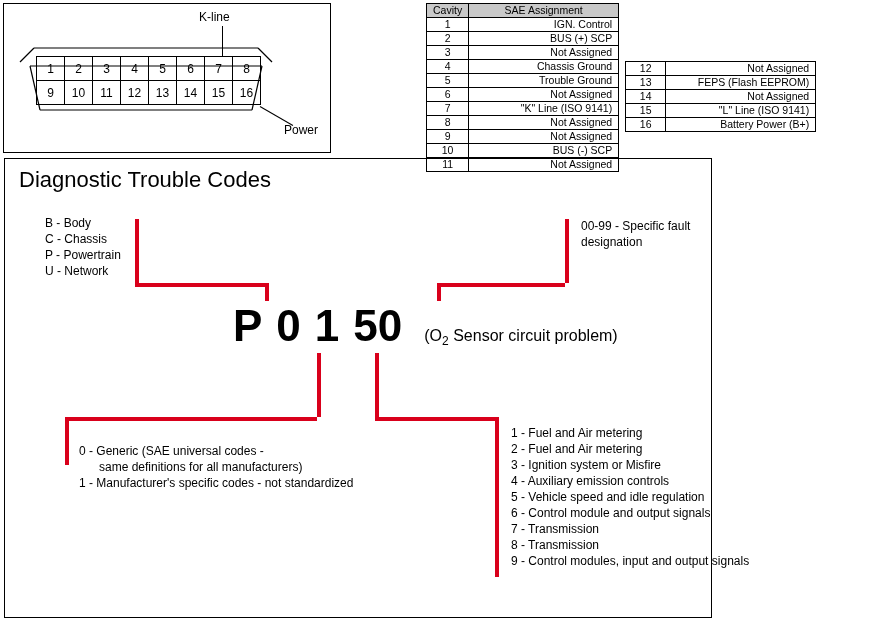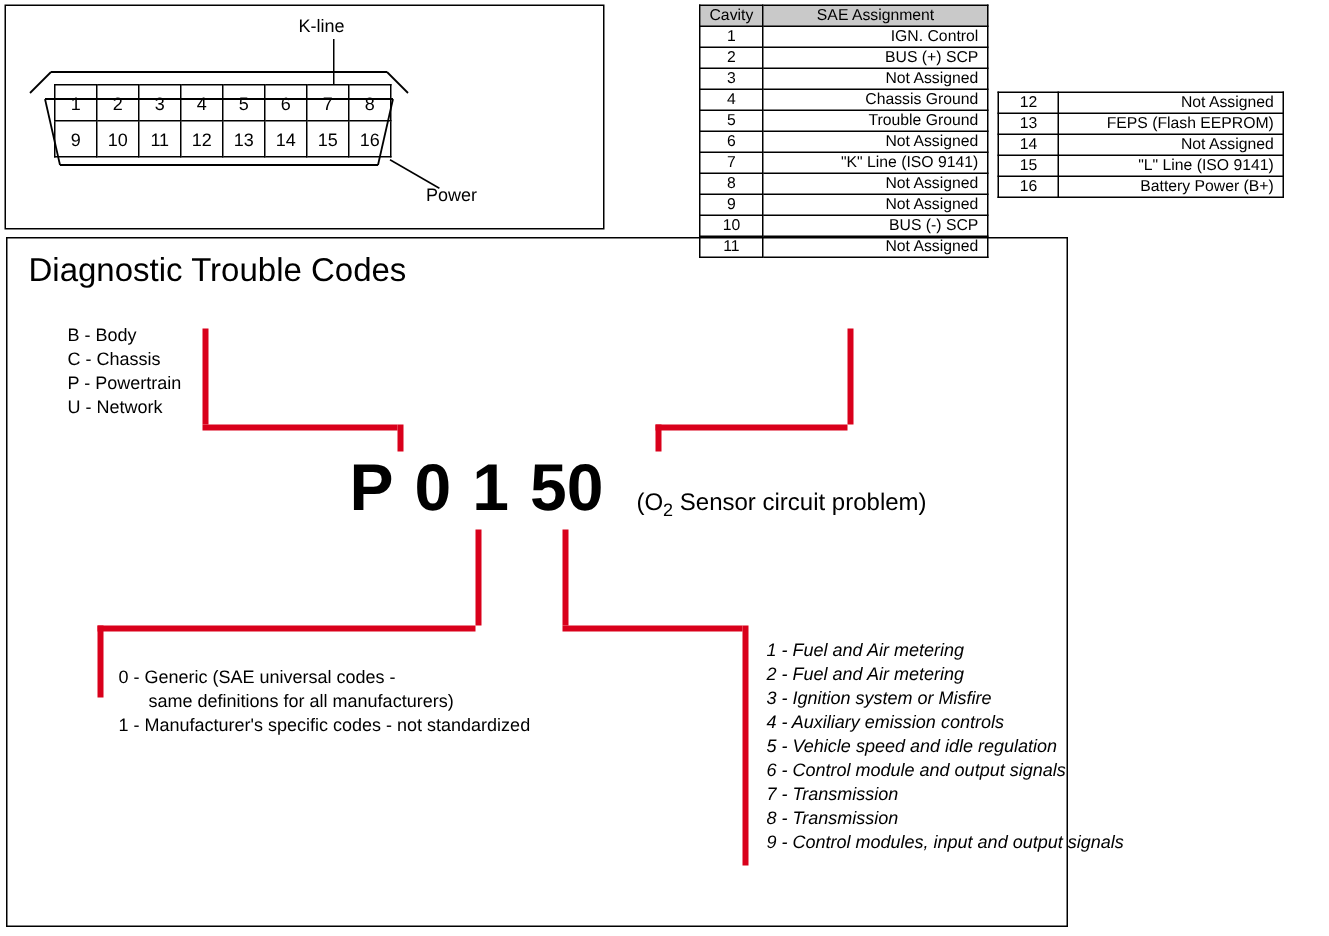--- a/index.html
+++ b/index.html
@@ -12,21 +12,21 @@
     width: 886px;
     height: 624px;
     position: relative;
   }
   .top-section {
     display: flex;
     align-items: flex-start;
   }
   .connector-box {
     border: 1.5px solid #000;
-    width: 400px;
+    width: 328px;
     height: 150px;
     position: relative;
     margin: 3px;
   }
   .connector-shape {
     position: absolute;
     left: 32px;
     top: 52px;
   }
   .conn-table {
@@ -42,21 +42,21 @@
   .kline-label { position: absolute; left: 195px; top: 6px; font-size: 12px; }
   .kline-line  { position: absolute; left: 218px; top: 22px; width: 1px; height: 30px; background:#000; }
   .power-label { position: absolute; left: 280px; top: 119px; font-size: 12px; }
   .power-line  { position: absolute; left: 256px; top: 102px; width: 38px; height: 1px; background:#000; transform: rotate(30deg); transform-origin: left; }
   .trapezoid-lines { position:absolute; pointer-events:none; }
   .trapezoid-lines line { stroke:#000; stroke-width:1.2; }
 
   .sae-tables {
     display: flex;
     align-items: flex-start;
-    margin-left: 60px;
+    margin-left: 92px;
     margin-top: 3px;
   }
   table.sae {
     border-collapse: collapse;
     font-size: 10.5px;
   }
   table.sae th, table.sae td {
     border: 1px solid #000;
     padding: 0 6px;
     height: 14px;
@@ -263,32 +263,33 @@
   <div class="bracket b1h"></div>
   <div class="bracket b1d"></div>
   <div class="bracket-text t1" style="white-space:pre;">B - Body
 C - Chassis
 P - Powertrain
 U - Network</div>
 
   <div class="bracket b4v"></div>
   <div class="bracket b4h"></div>
   <div class="bracket b4d"></div>
+  <div class="bracket-text t4">00-99 - Specific fault designation</div>
 
   <div class="bracket b2d"></div>
   <div class="bracket b2h"></div>
   <div class="bracket b2v"></div>
   <div class="bracket-text t2" style="white-space:pre;">0 - Generic (SAE universal codes -
       same definitions for all manufacturers)
 1 - Manufacturer's specific codes - not standardized</div>
 
   <div class="bracket b3d"></div>
   <div class="bracket b3h"></div>
   <div class="bracket b3v"></div>
-  <div class="bracket-text t3" style="white-space:pre;font-style:italic;">1 - Fuel and Air metering
+  <div class="bracket-text t3" style="white-space:pre;">1 - Fuel and Air metering
 2 - Fuel and Air metering
 3 - Ignition system or Misfire
 4 - Auxiliary emission controls
 5 - Vehicle speed and idle regulation
 6 - Control module and output signals
 7 - Transmission
 8 - Transmission
 9 - Control modules, input and output signals</div>
 </div>
 

